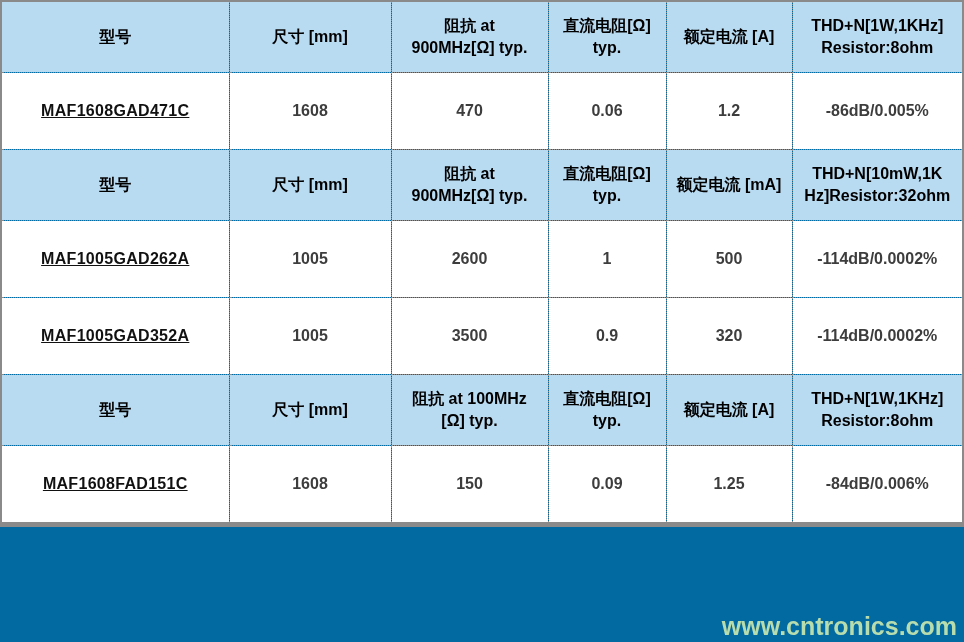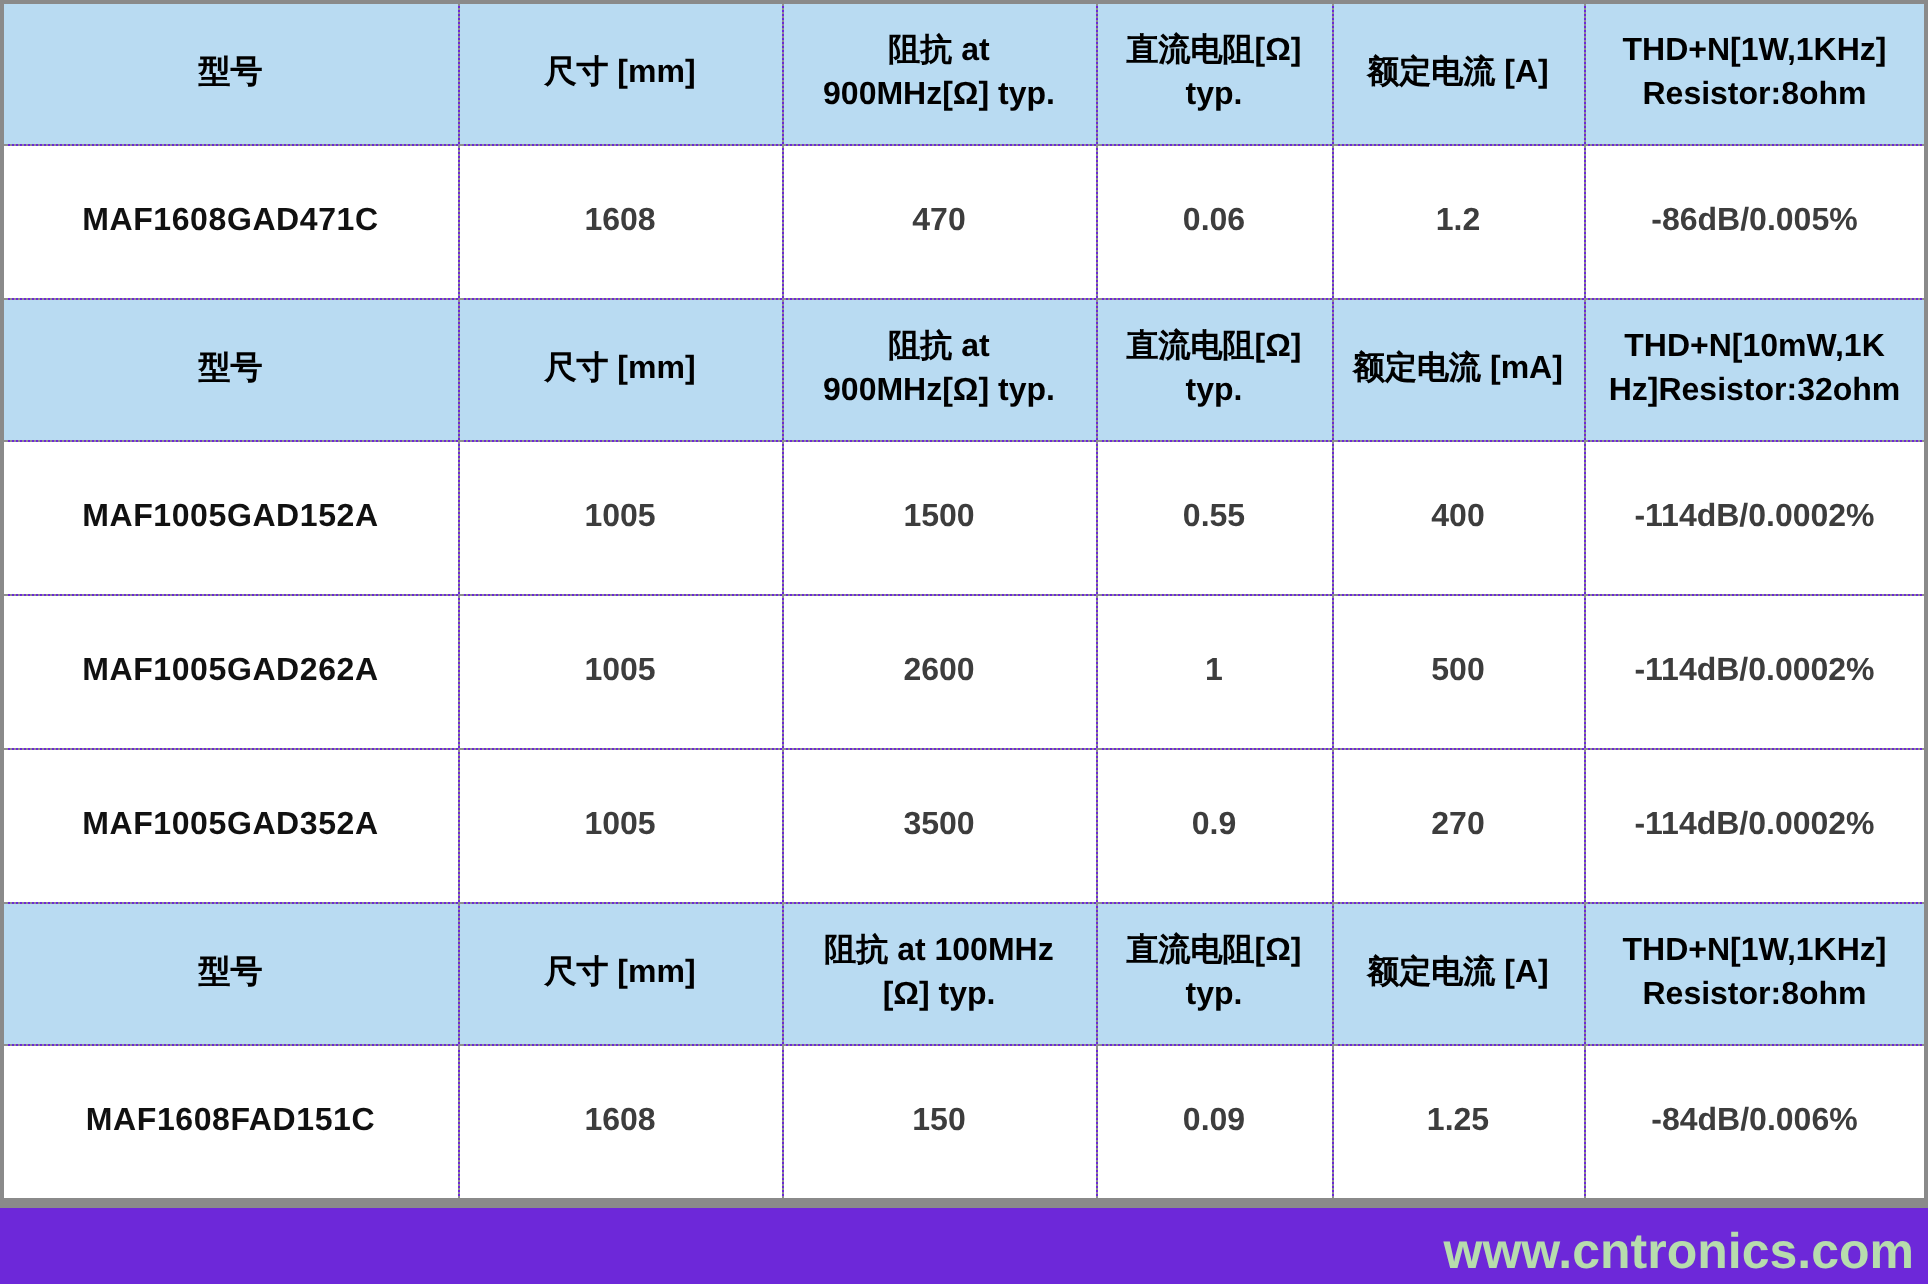--- a/index.html
+++ b/index.html
@@ -5,21 +5,21 @@
   html, body {
     margin: 0;
     padding: 0;
     background: #ffffff;
     font-family: "Liberation Sans", "DejaVu Sans", sans-serif;
   }
   .page {
     position: relative;
     width: 964px;
     height: 642px;
-    background: #6d28d9;
+    background: #0369a1;
     overflow: hidden;
   }
   table.spec-table {
     border-collapse: collapse;
     table-layout: fixed;
     width: 962px;
     border: 2px solid #8a8a8a;
     border-bottom-width: 5px;
   }
   table.spec-table td {
@@ -39,20 +39,21 @@
     white-space: pre-line;
   }
   tr.data-row td {
     background: #ffffff;
     color: #3d3d3d;
     height: 72px;
   }
   tr.data-row td.col-0 {
     color: #111111;
     letter-spacing: 0.3px;
+    text-decoration: underline;
   }
   .watermark {
     position: absolute;
     right: 7px;
     bottom: 1px;
     font-size: 25px;
     font-weight: bold;
     color: #b7dcad;
     z-index: 5;
     pointer-events: none;
@@ -96,41 +97,33 @@
           <td class="col-1">尺寸 [mm]</td>
           <td class="col-2">阻抗 at
 900MHz[Ω] typ.</td>
           <td class="col-3">直流电阻[Ω]
 typ.</td>
           <td class="col-4">额定电流 [mA]</td>
           <td class="col-5">THD+N[10mW,1K
 Hz]Resistor:32ohm</td>
         </tr>
         <tr class="data-row">
-          <td class="col-0">MAF1005GAD152A</td>
-          <td class="col-1">1005</td>
-          <td class="col-2">1500</td>
-          <td class="col-3">0.55</td>
-          <td class="col-4">400</td>
-          <td class="col-5">-114dB/0.0002%</td>
-        </tr>
-        <tr class="data-row">
           <td class="col-0">MAF1005GAD262A</td>
           <td class="col-1">1005</td>
           <td class="col-2">2600</td>
           <td class="col-3">1</td>
           <td class="col-4">500</td>
           <td class="col-5">-114dB/0.0002%</td>
         </tr>
         <tr class="data-row">
           <td class="col-0">MAF1005GAD352A</td>
           <td class="col-1">1005</td>
           <td class="col-2">3500</td>
           <td class="col-3">0.9</td>
-          <td class="col-4">270</td>
+          <td class="col-4">320</td>
           <td class="col-5">-114dB/0.0002%</td>
         </tr>
         <tr class="header-row">
           <td class="col-0">型号</td>
           <td class="col-1">尺寸 [mm]</td>
           <td class="col-2">阻抗 at 100MHz
 [Ω] typ.</td>
           <td class="col-3">直流电阻[Ω]
 typ.</td>
           <td class="col-4">额定电流 [A]</td>

